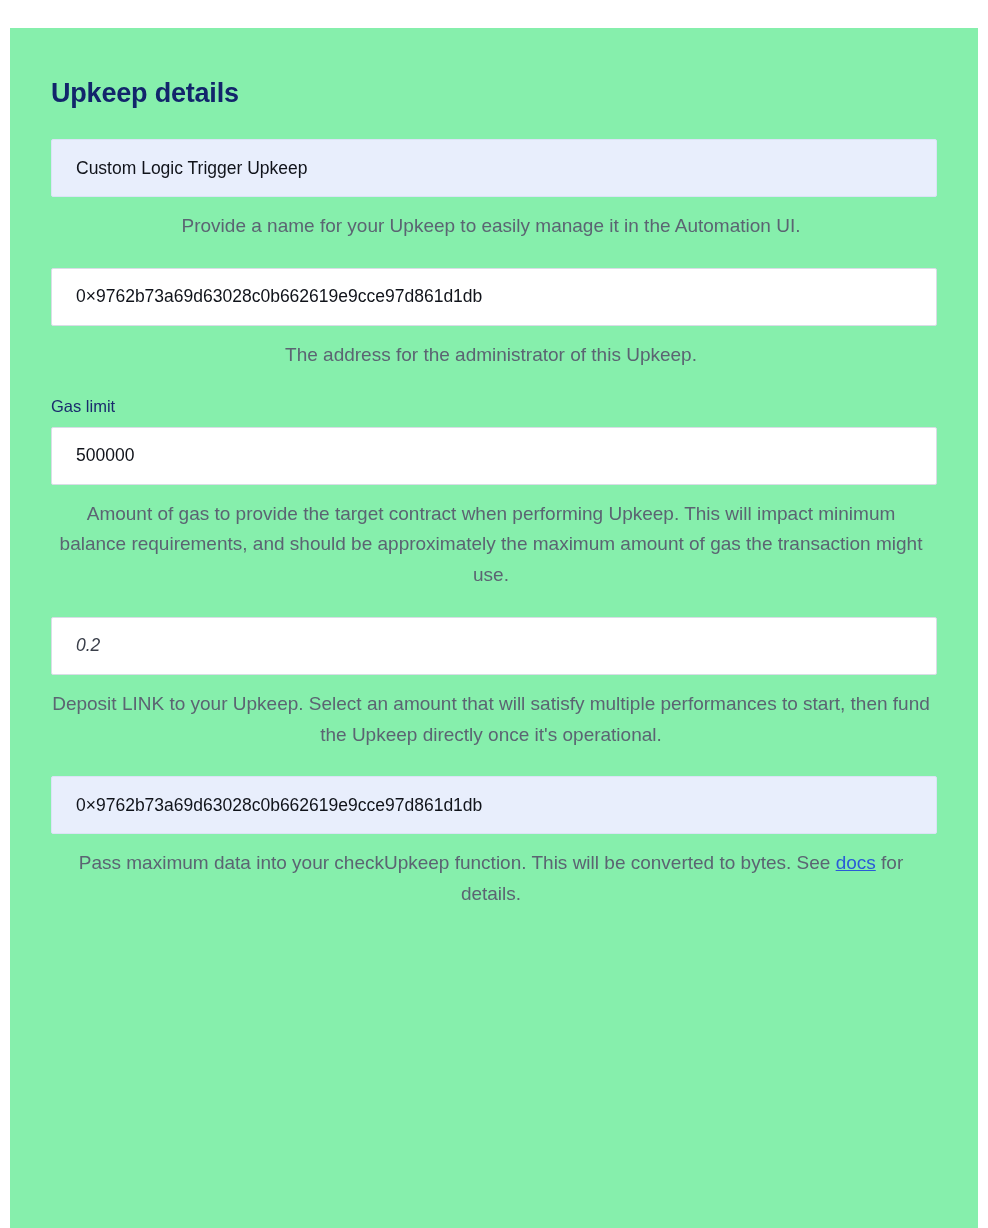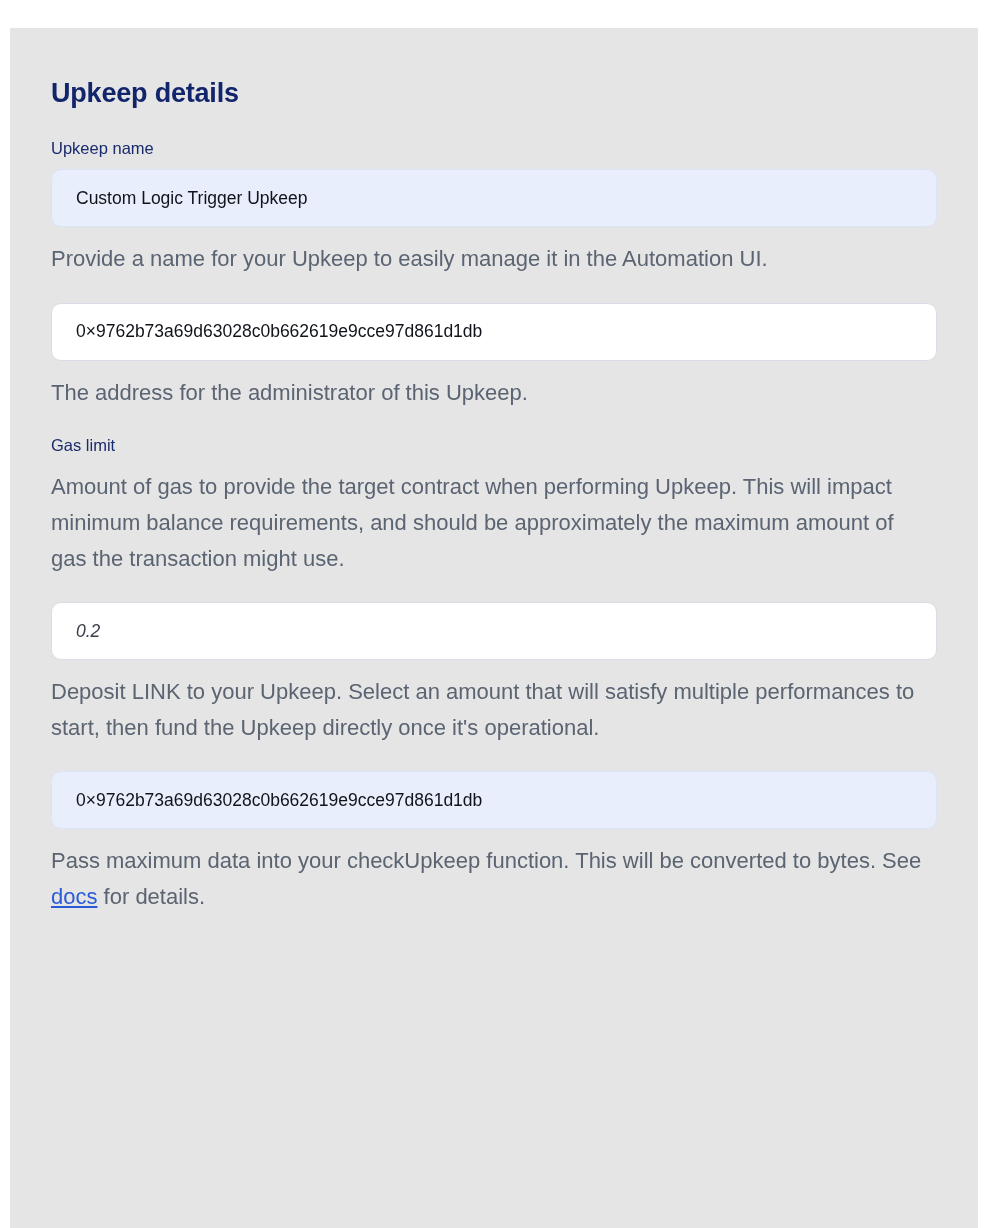--- a/index.html
+++ b/index.html
@@ -12,21 +12,21 @@
     height: 1228px;
     font-family: "Liberation Sans", sans-serif;
     -webkit-font-smoothing: antialiased;
   }
   .panel {
     position: absolute;
     left: 10px;
     top: 28px;
     width: 968px;
     min-height: 1200px;
-    background: #e5e5e5;
+    background: #86efac;
     box-sizing: border-box;
     padding: 40px 41px 40px 41px;
   }
   .panel-title {
     color: #12256b;
     font-size: 27px;
     font-weight: bold;
     letter-spacing: -0.2px;
     margin: 10px 0 30px 0;
   }
@@ -44,71 +44,72 @@
     color: #3b4a7a;
     font-style: italic;
     font-weight: 400;
     margin-left: 8px;
     font-size: 16.5px;
   }
   .input {
     box-sizing: border-box;
     width: 100%;
     height: 58px;
-    border-radius: 10px;
+    border-radius: 2px;
     border: 1px solid #d9dde6;
     background: #ffffff;
     color: #10131a;
     font-size: 17.5px;
     font-family: "Liberation Sans", sans-serif;
     padding: 8px 24px;
     outline: none;
     display: flex;
     align-items: center;
   }
   .input.filled-blue {
     background: #e8eefc;
     border: 1px solid #dbe3f6;
   }
   .input.placeholder {
     color: #3a3f4a;
     font-style: italic;
   }
   .help {
     color: #5b6472;
-    font-size: 22px;
+    font-size: 19px;
     line-height: 1.62;
     margin: 14px 0 26px 0;
     max-width: 880px;
+    text-align: center;
   }
   .help a {
     color: #2a5bd7;
     text-decoration: underline;
   }
 </style>
 </head>
 <body>
 
 <div class="panel">
 
   <div class="panel-title">Upkeep details</div>
 
   <div class="field">
-    <label class="field-label">Upkeep name</label>
     <div class="input filled-blue" placeholder="">Custom Logic Trigger Upkeep</div>
     <div class="help">Provide a name for your Upkeep to easily manage it in the Automation UI.</div>
   </div>
 
   <div class="field">
     <div class="input" placeholder="">0×9762b73a69d63028c0b662619e9cce97d861d1db</div>
     <div class="help">The address for the administrator of this Upkeep.</div>
   </div>
 
   <div class="field">
     <label class="field-label">Gas limit</label>
+    <div class="input" placeholder="">500000</div>
     <div class="help">Amount of gas to provide the target contract when performing Upkeep. This will impact minimum balance requirements, and should be approximately the maximum amount of gas the transaction might use.</div>
   </div>
 
   <div class="field">
     <div class="input placeholder">0.2</div>
     <div class="help">Deposit LINK to your Upkeep. Select an amount that will satisfy multiple performances to start, then fund the Upkeep directly once it's operational.</div>
   </div>
 
   <div class="field">
     <div class="input filled-blue" placeholder="">0×9762b73a69d63028c0b662619e9cce97d861d1db</div>

